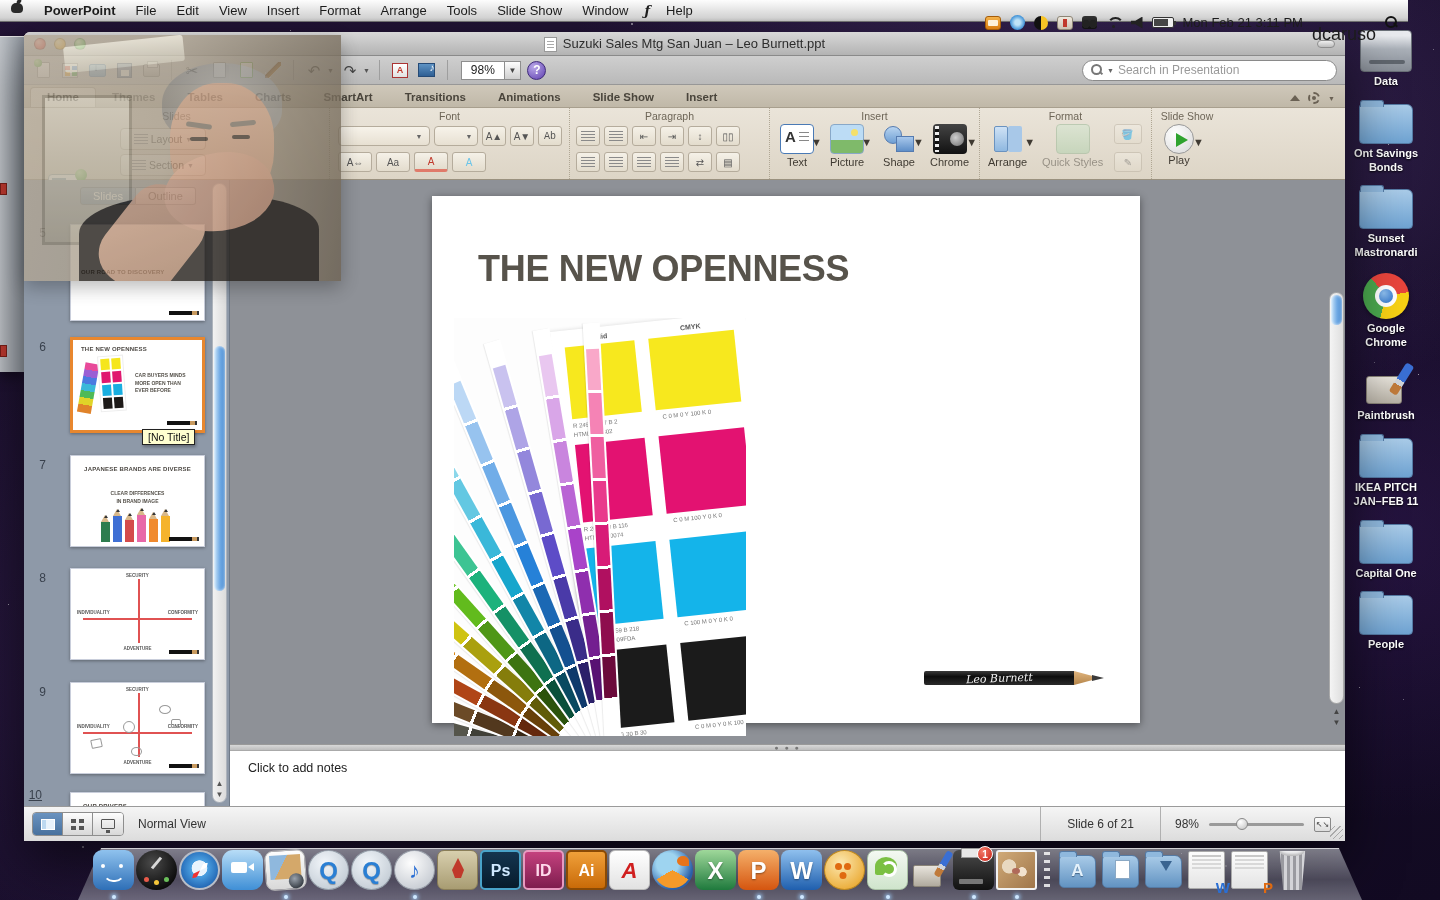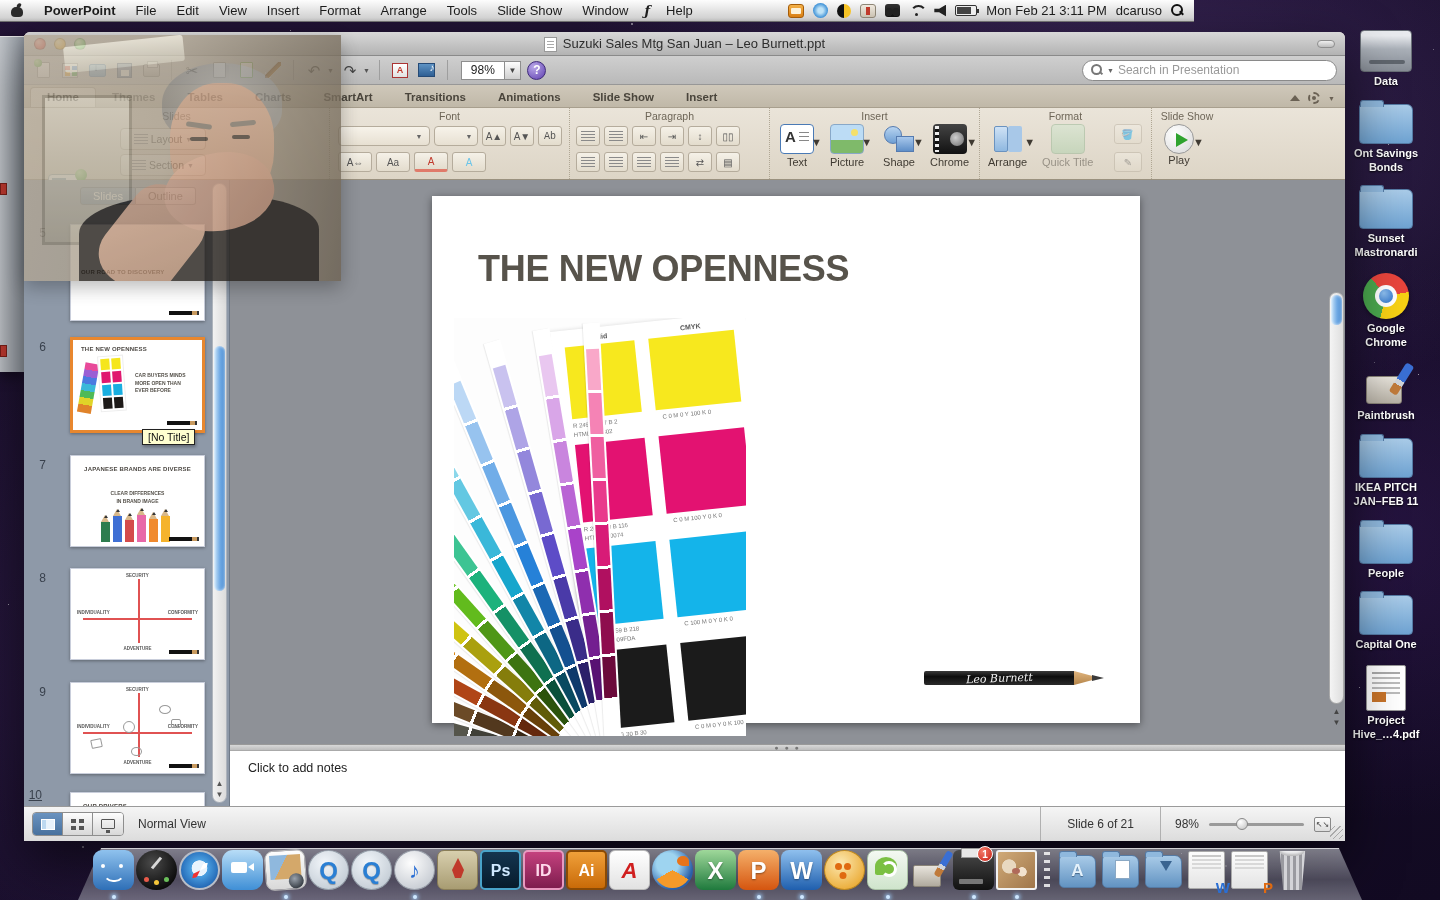--- a/index.html
+++ b/index.html
@@ -8,23 +8,23 @@
     background:
       radial-gradient(ellipse 900px 500px at 75% 15%, rgba(120,85,170,.35), transparent 60%),
       radial-gradient(ellipse 700px 600px at 15% 75%, rgba(90,55,130,.30), transparent 60%),
       radial-gradient(ellipse 500px 400px at 95% 60%, rgba(60,30,100,.40), transparent 70%),
       linear-gradient(160deg,#241538 0%, #1b102e 40%, #120a22 100%);
   }
   #stars-layer{position:absolute;inset:0;z-index:0;pointer-events:none;}
   .star{position:absolute;background:#fff;border-radius:50%;}
 
   
-  #menubar{position:absolute;left:0;top:0;width:1194px;height:22px;z-index:10;
+  #menubar{position:absolute;left:0;top:0;width:1408px;height:22px;z-index:10;
     background:linear-gradient(#fdfdfd,#d2d2d2 85%,#bcbcbc);border-bottom:1px solid #6f6f6f;
-    display:flex;align-items:center;font-size:13px;color:#1c1c1c;}
+    display:flex;align-items:flex-start;font-size:13px;color:#1c1c1c;}
   .apple-wrap{width:34px;display:flex;justify-content:center;}
   .apple{position:relative;width:12px;height:13px;}
   .apple::before{content:"";position:absolute;left:0;top:3px;width:12px;height:10px;background:#2b2b2b;border-radius:5px 5px 4px 4px;}
   .apple::after{content:"";position:absolute;left:6px;top:-1px;width:4px;height:5px;background:#2b2b2b;border-radius:60% 40% 60% 40%;transform:rotate(30deg);}
   #menubar .menu-item{padding:3px 10px;cursor:default;}
   #menubar .menu-item.app{font-weight:bold;}
   #menubar .menu-item.script-icon{font-family:"DejaVu Serif",serif;font-style:italic;font-weight:bold;padding:3px 6px;}
   #mb-right{margin-left:auto;display:flex;align-items:center;gap:9px;padding-right:10px;font-size:13px;}
   .mb-ic{width:16px;height:14px;border-radius:3px;position:relative;}
   .ic-mail{background:linear-gradient(#f4b24a,#d97e12);border:1px solid #a55c08;}
@@ -35,21 +35,21 @@
   .ic-card::after{content:"";position:absolute;left:5px;top:2px;width:4px;height:8px;background:#c0392b;}
   .ic-binoc{width:15px;height:13px;background:radial-gradient(circle at 4px 8px,#222 4px,transparent 4px),radial-gradient(circle at 11px 8px,#222 4px,transparent 4px),linear-gradient(#333,#111);border-radius:3px;}
   .ic-wifi{width:16px;height:12px;position:relative;}
   .ic-wifi::before{content:"";position:absolute;left:1px;top:0;width:13px;height:13px;border:2px solid #222;border-color:#222 transparent transparent transparent;border-radius:50%;}
   .ic-wifi::after{content:"";position:absolute;left:6px;top:8px;width:3px;height:3px;background:#222;border-radius:50%;}
   .ic-vol{width:12px;height:12px;background:#222;clip-path:polygon(0 35%,40% 35%,100% 0,100% 100%,40% 65%,0 65%);}
   .ic-batt{width:22px;height:11px;border:1px solid #333;border-radius:2px;position:relative;background:#eee;}
   .ic-batt::before{content:"";position:absolute;left:1px;top:1px;bottom:1px;width:70%;background:#444;}
   .ic-batt::after{content:"";position:absolute;right:-3px;top:3px;width:2px;height:4px;background:#333;}
   .mb-time{font-size:13px;}
-  .mb-user{font-size:13px;}
+  .mb-user{font-size:18px;margin-top:24px;}
   .ic-spot{width:13px;height:13px;position:relative;}
   .ic-spot::before{content:"";position:absolute;left:0;top:0;width:8px;height:8px;border:2px solid #111;border-radius:50%;}
   .ic-spot::after{content:"";position:absolute;left:8px;top:8px;width:5px;height:2px;background:#111;transform:rotate(45deg);}
 
   
   #left-strip{position:absolute;left:0;top:36px;width:24px;height:336px;z-index:1;
     background:linear-gradient(90deg,#c3c7cc,#989fa8);border-top:1px solid #e8e8e8;box-shadow:0 4px 14px rgba(0,0,0,.5);}
   #left-strip .red-bit{position:absolute;left:0;width:7px;height:12px;background:#c23a30;border:1px solid #7e1f18;}
 
   
@@ -661,21 +661,21 @@
       </div>
       <div class="rgroup" style="left:956px;width:172px;">
         <span class="rg-label">Format</span>
         <span class="big-ic" style="left:8px;top:16px;">
             <span class="ic ic-arrange"></span>
             <span>Arrange</span>
             <span class="dd" style="position:absolute;right:-8px;top:12px;">▼</span>
           </span>
         <span class="big-ic disabled" style="left:62px;top:16px;">
             <span class="ic ic-qstyle"></span>
-            <span>Quick Title</span>
+            <span>Quick Styles</span>
           </span>
         <span class="small-sq disabled" style="left:134px;top:16px;width:28px;">🪣</span>
         <span class="small-sq disabled" style="left:134px;top:44px;width:28px;">✎</span>
       </div>
       <div class="rgroup" style="left:1128px;width:70px;border-right:none;">
         <span class="rg-label">Slide Show</span>
         <span class="big-ic" style="left:12px;top:16px;">
             <span class="ic-play"></span>
             <span>Play</span>
             <span class="dd" style="position:absolute;right:-10px;top:12px;">▼</span>
@@ -956,33 +956,28 @@
       </div>
 
       <div class="desk-icon folder">
         <span class="di-img"></span>
         <span class="di-label">IKEA PITCH
 JAN–FEB 11</span>
       </div>
 
       <div class="desk-icon folder">
         <span class="di-img"></span>
-        <span class="di-label">People</span>
+        <span class="di-label">Capital One</span>
       </div>
 
       <div class="desk-icon folder">
         <span class="di-img"></span>
-        <span class="di-label">Capital One</span>
-      </div>
-
-      <div class="desk-icon pdf">
-        <span class="di-img"></span>
-        <span class="di-label">Project
-Hive_…4.pdf</span>
-      </div>
+        <span class="di-label">People</span>
+      </div>
+
     </div>
 
   <div id="dock">
     <div id="dock-shelf"></div>
     <div id="dock-items">
 
         <div class="dock-item finder running">
           <span class="di-box"></span>
           <span class="dock-glyph"></span>
 

